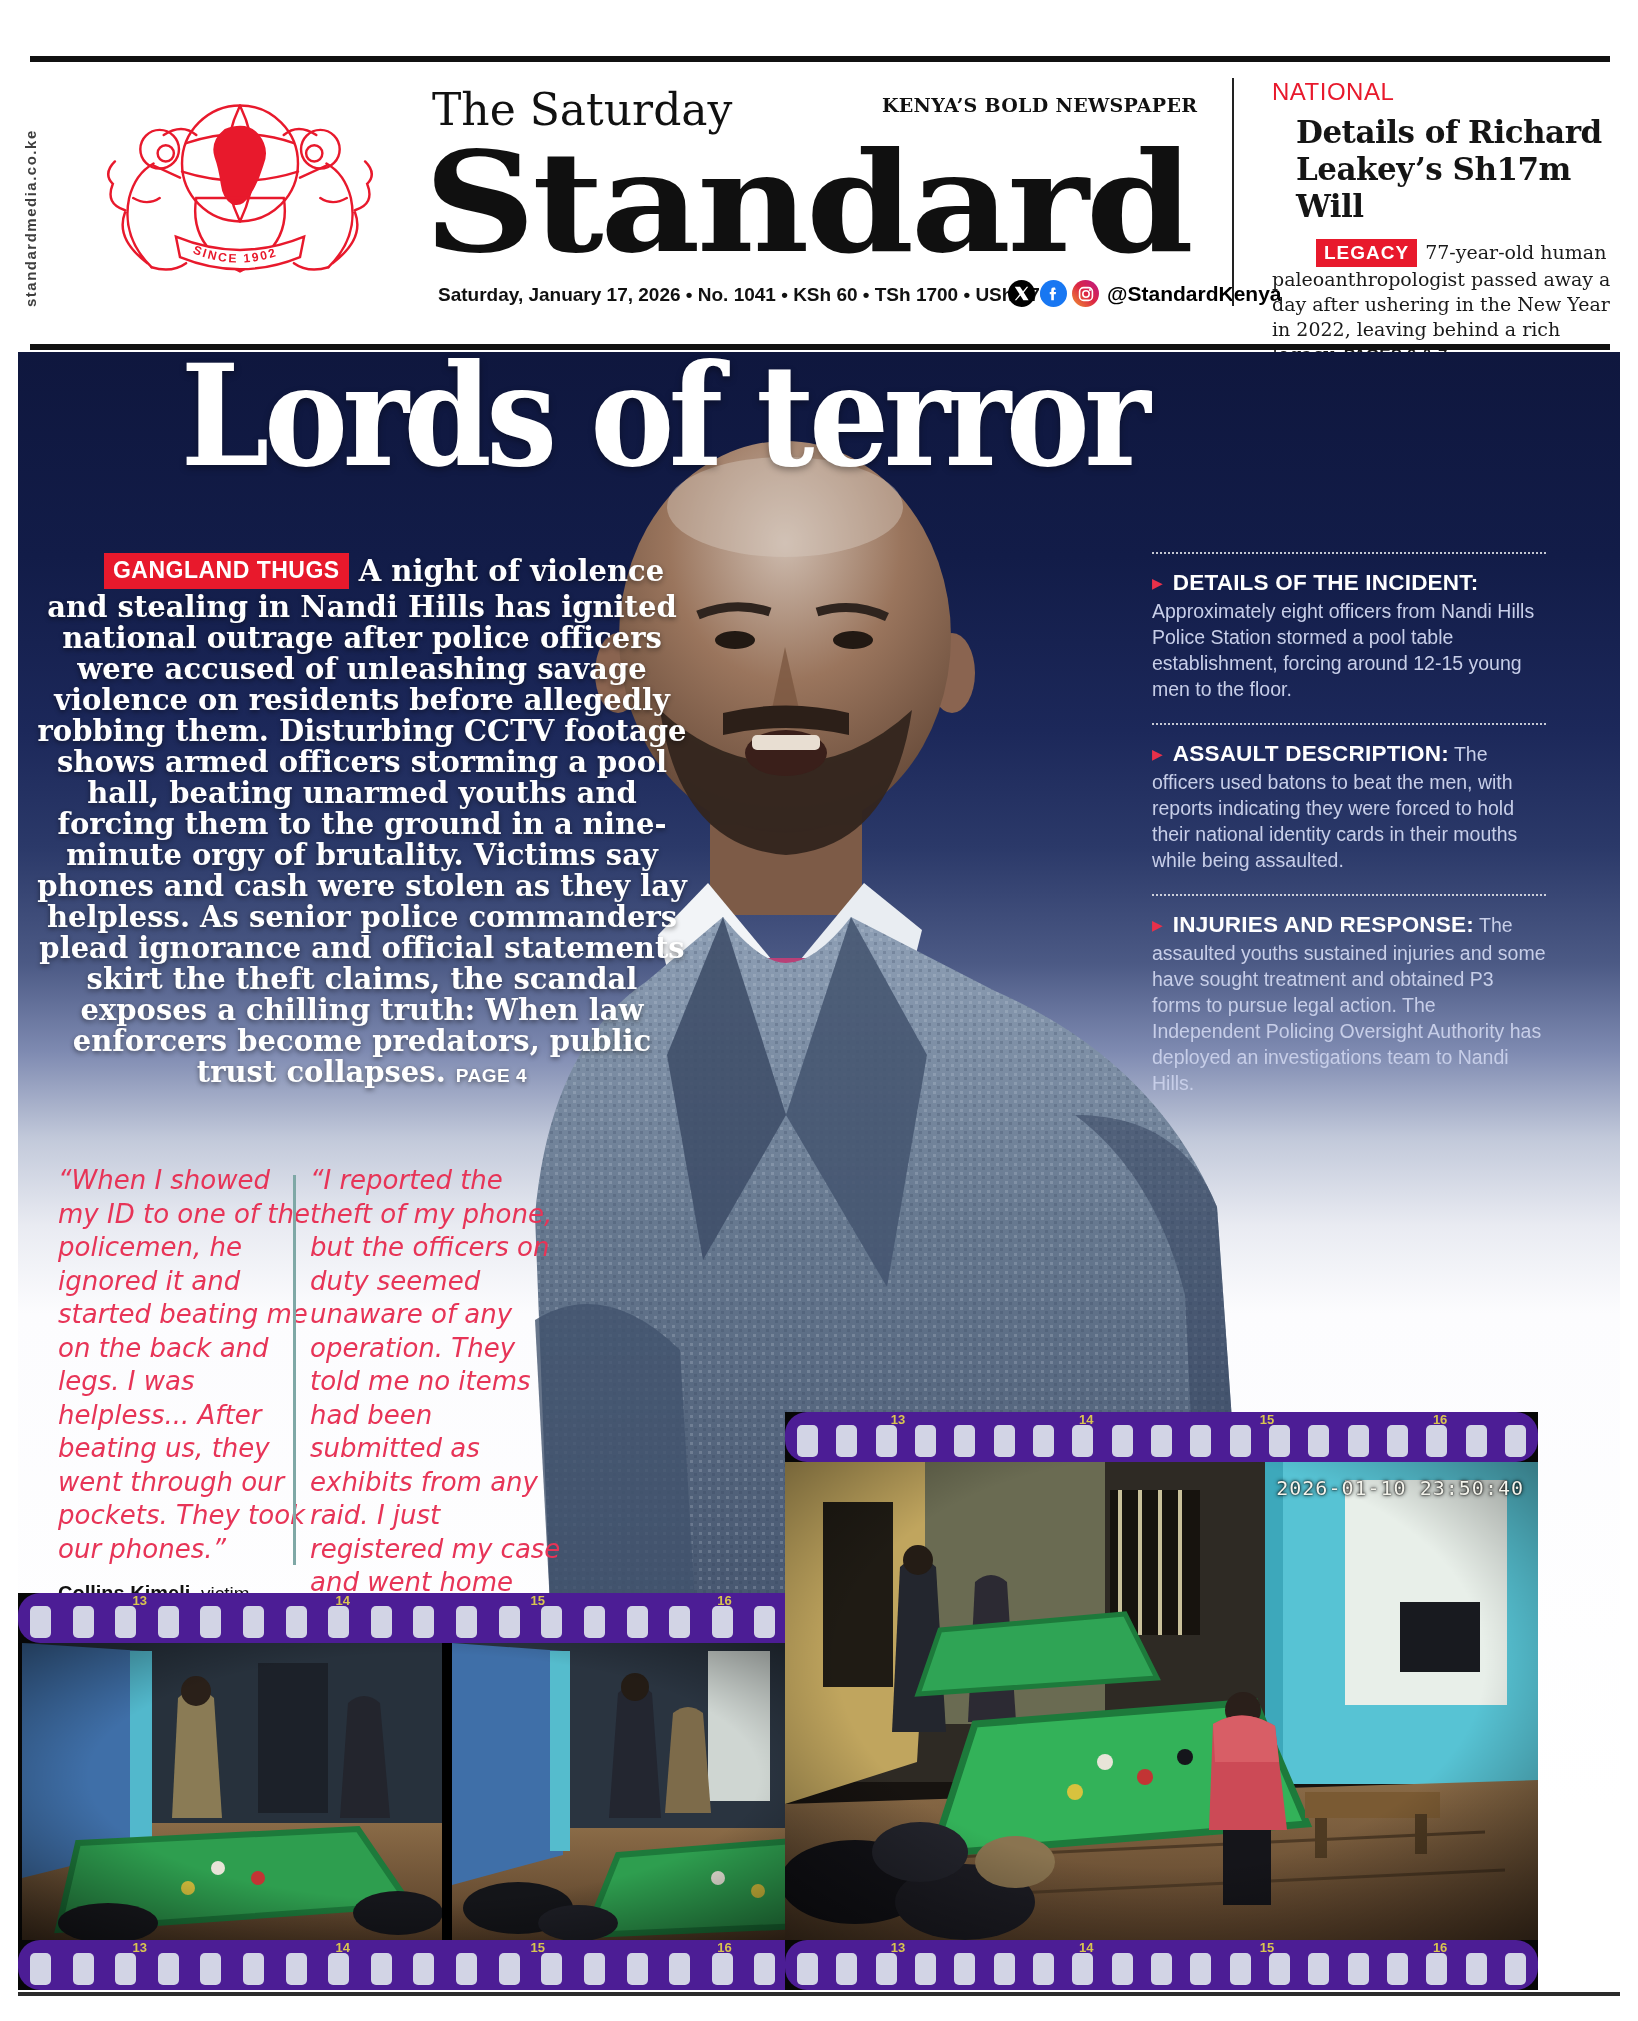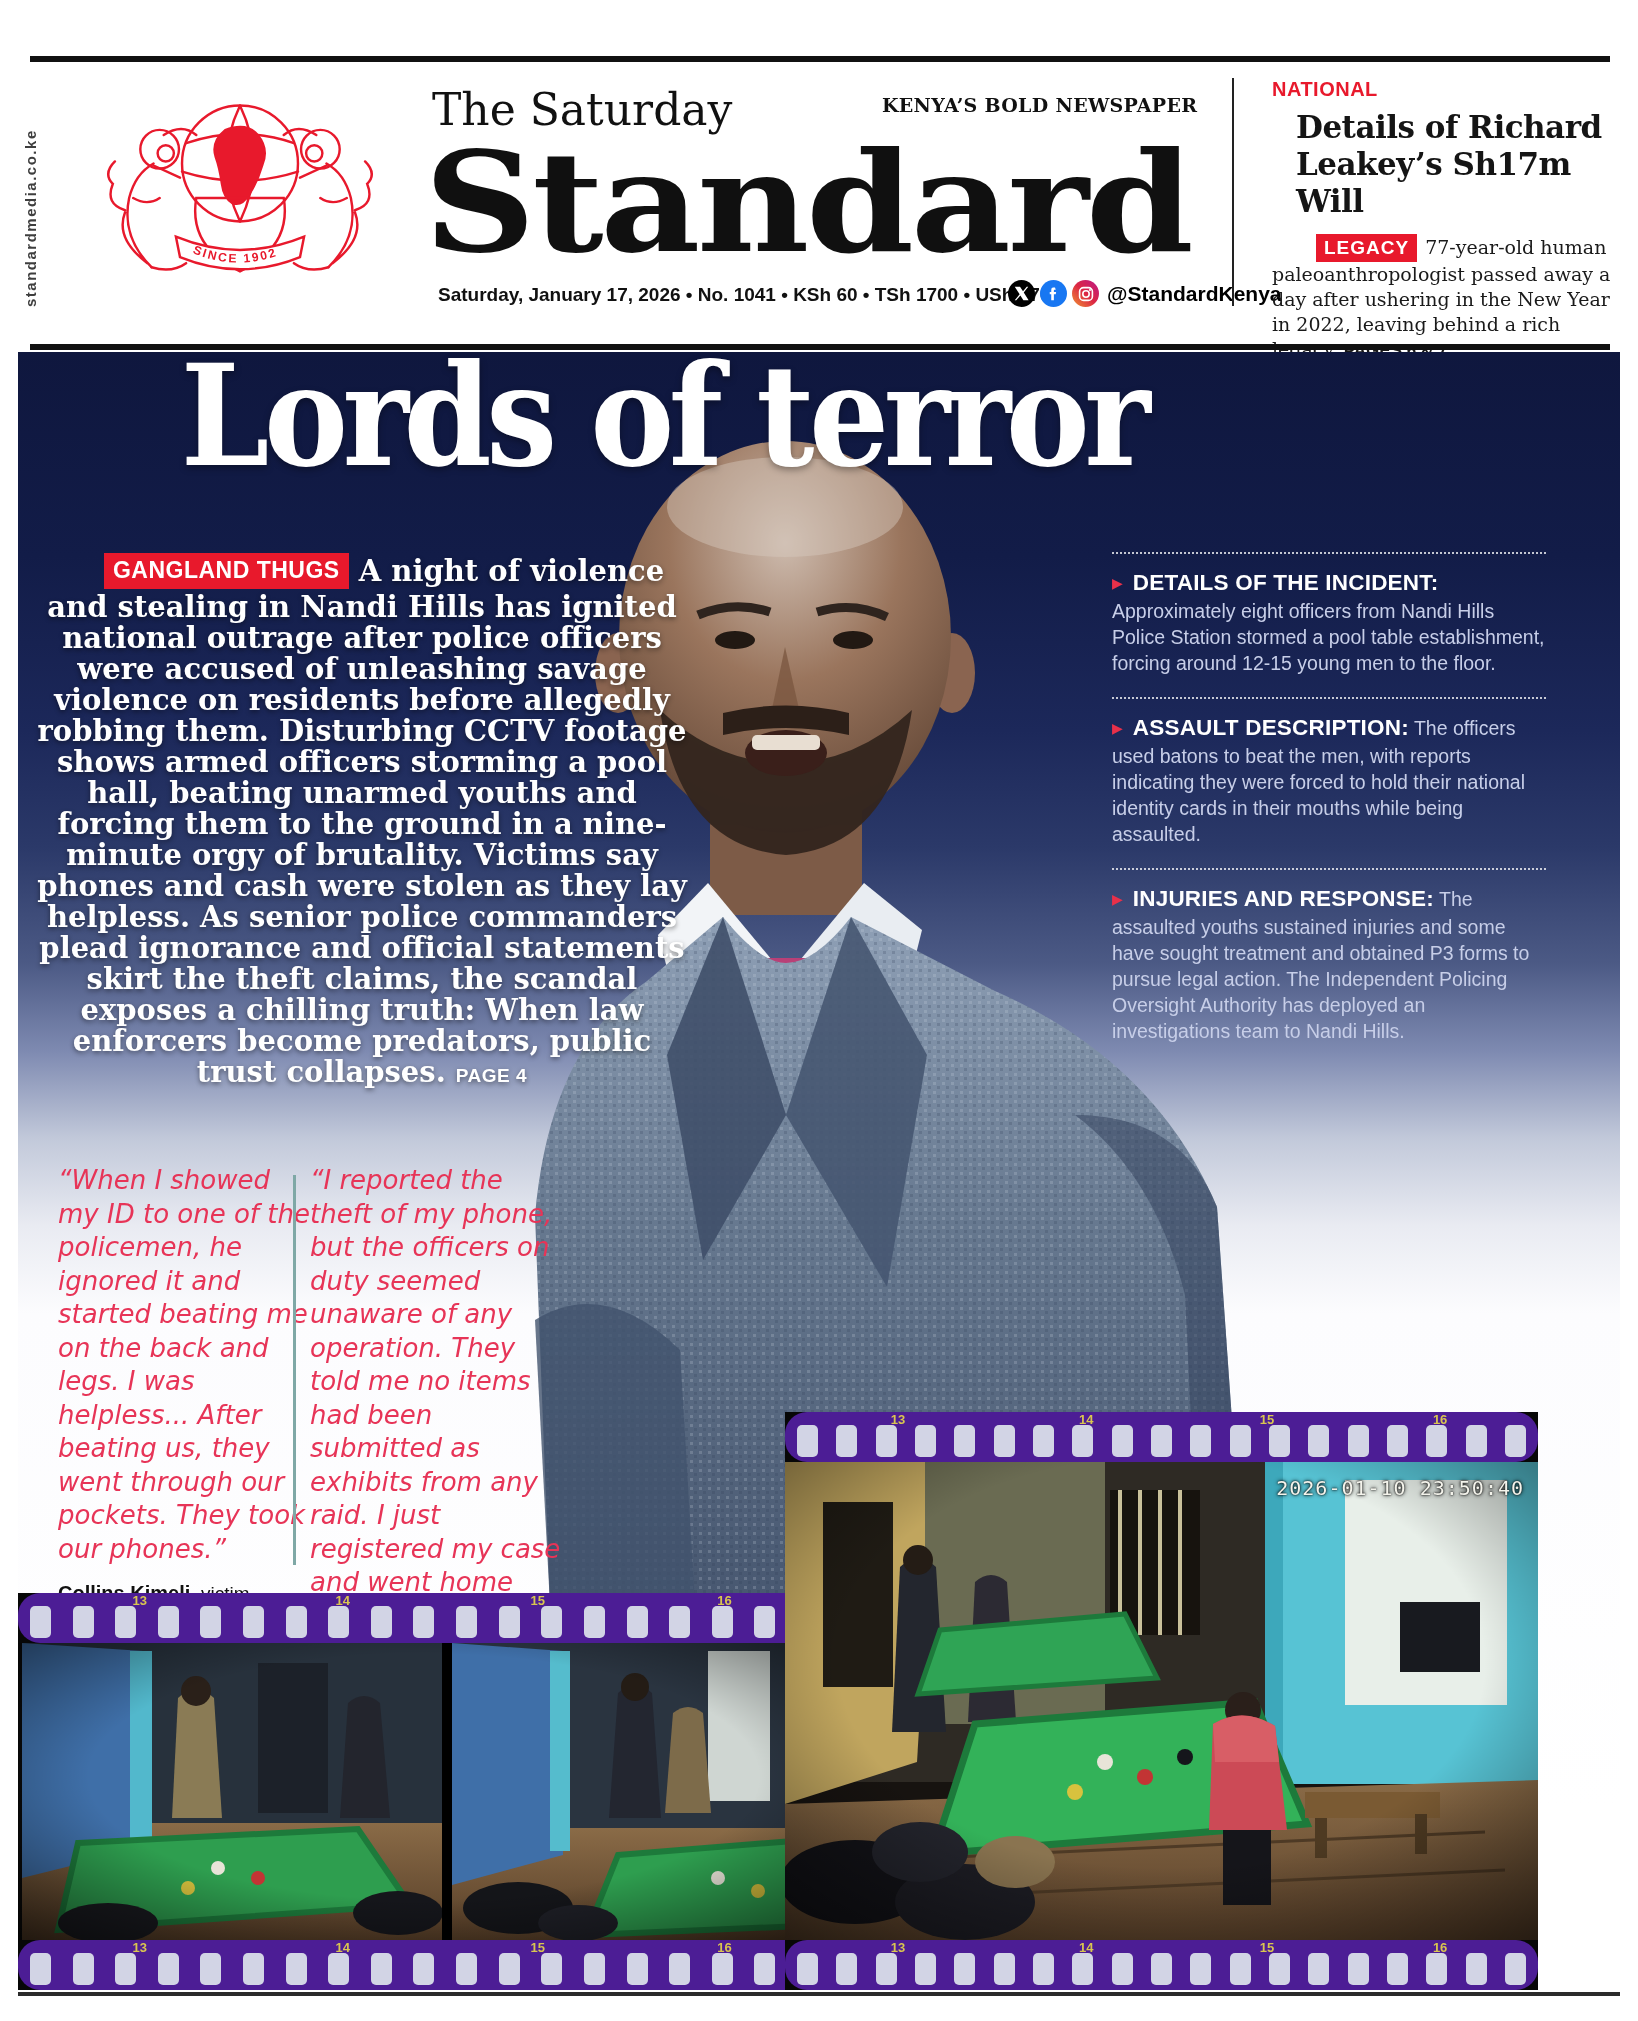--- a/index.html
+++ b/index.html
@@ -29,21 +29,21 @@
   .dateline{position:absolute;left:438px;top:284px;font-weight:bold;font-size:19px;color:#111;}
   .social{position:absolute;left:1008px;top:280px;display:flex;align-items:center;gap:5px;}
   .sic{width:27px;height:27px;border-radius:50%;display:flex;align-items:center;justify-content:center;}
   .sic.x{background:#000;}
   .sic.fb{background:var(--fb);}
   .sic.ig{background:linear-gradient(45deg,#f09433,#dc2743,#bc1888);}
   .handle{font-weight:bold;font-size:21px;color:#000000;margin-left:3px;}
   .mast-divider{position:absolute;left:1232px;top:78px;width:2px;height:228px;background:#222;}
 
   .national{position:absolute;left:1272px;top:78px;width:348px;}
-  .nat-kicker{color:var(--red);font-weight:bold;font-size:20px;letter-spacing:.5px;}
+  .nat-kicker{color:var(--red);font-weight:normal;font-size:24px;letter-spacing:.5px;}
   .nat-headline{font-family:"DejaVu Serif",serif;font-weight:bold;font-size:31px;
     line-height:37px;color:#151515;margin-top:8px;letter-spacing:-.5px;margin-left:24px;}
   .nat-body{font-family:"DejaVu Serif",serif;font-size:19px;line-height:25px;color:#1a1a1a;margin-top:14px;}
   .tag{background:var(--red);color:#fff;font-family:"Liberation Sans",sans-serif;
     font-weight:bold;display:inline-block;margin-left:44px;}
   .tag.legacy{font-size:19px;padding:1px 8px 2px;margin-right:8px;letter-spacing:1px;}
   .pages-ref{font-family:"Liberation Sans",sans-serif;font-weight:bold;font-size:17px;}
 
   
   .hero{position:absolute;left:18px;top:352px;width:1602px;height:1457px;
@@ -54,21 +54,21 @@
     font-family:"DejaVu Serif",serif;font-weight:bold;font-size:140px;line-height:160px;
     color:#fff;letter-spacing:-6px;transform:scaleX(.9);transform-origin:left top;
     text-align:center;white-space:nowrap;text-shadow:0 3px 8px rgba(0,0,0,.35);}
   .lead{position:absolute;left:12px;top:204px;width:664px;z-index:2;text-align:center;
     font-family:"DejaVu Serif",serif;font-weight:bold;font-size:29px;line-height:31px;
     color:#fff;text-shadow:0 2px 5px rgba(0,0,0,.45);}
   .tag.gangland{font-size:23px;padding:2px 9px 3px;letter-spacing:.5px;position:relative;top:-3px;text-shadow:none;}
   .page-ref{font-family:"Liberation Sans",sans-serif;font-weight:bold;font-size:19px;letter-spacing:.5px;}
 
   .facts{position:absolute;left:1094px;top:200px;width:434px;z-index:2;}
-  .fact{border-top:2px dotted rgba(255,255,255,.75);padding-top:16px;margin-bottom:21px;}
+  .fact{border-top:2px dotted rgba(255,255,255,.75);padding-top:16px;margin-bottom:21px;margin-left:40px;}
   .fact p{font-size:19.5px;line-height:26px;color:#c7cee8;}
   .fact b{color:#fff;font-size:22.5px;letter-spacing:.2px;}
   .tri{color:#e8304a;font-size:14px;margin-right:10px;position:relative;top:-2px;}
 
   .quote{position:absolute;width:252px;z-index:2;top:812px;}
   .quote p{font-family:"DejaVu Sans",sans-serif;font-style:italic;font-size:26px;
     line-height:33.5px;color:var(--quote-red);}
   .q1{left:40px;}
   .q2{left:292px;width:262px;}
   .q-divider{position:absolute;left:275px;top:823px;width:3px;height:390px;background:#7fa8a6;z-index:2;}

